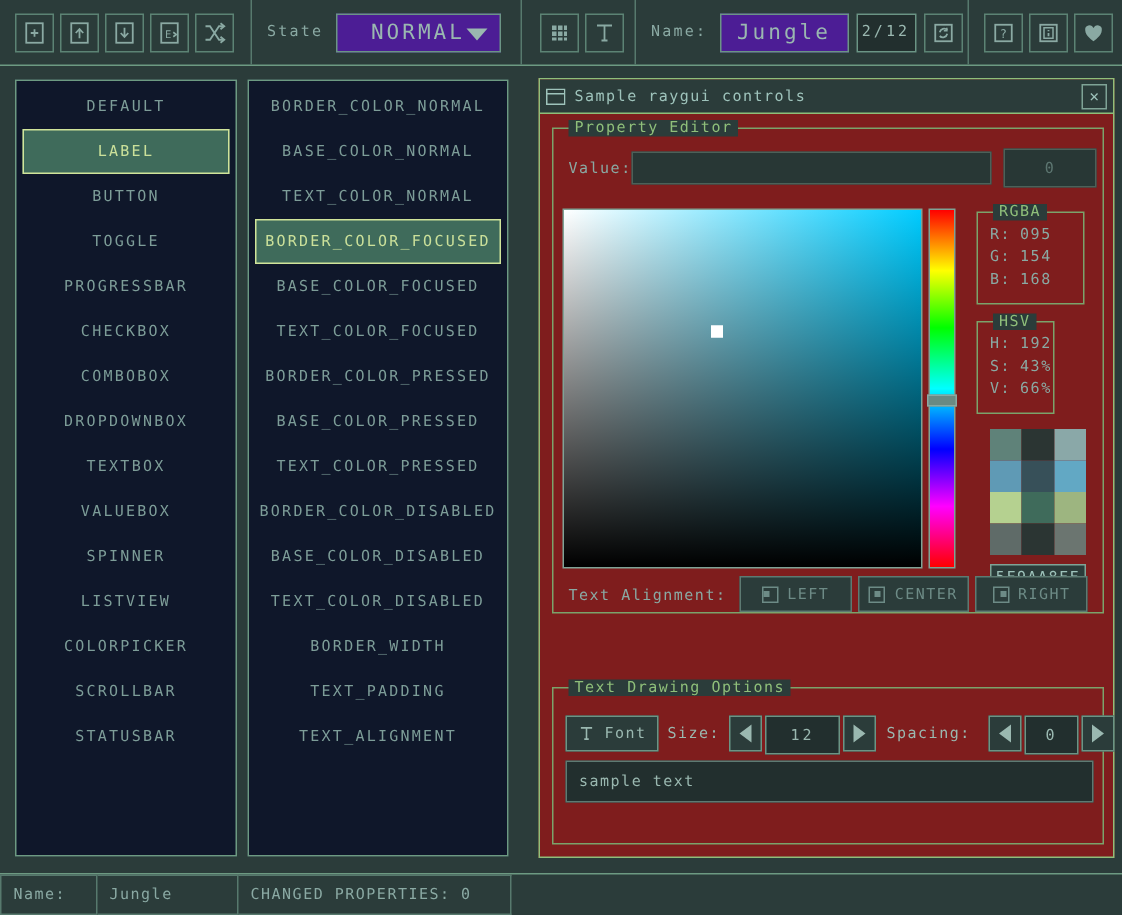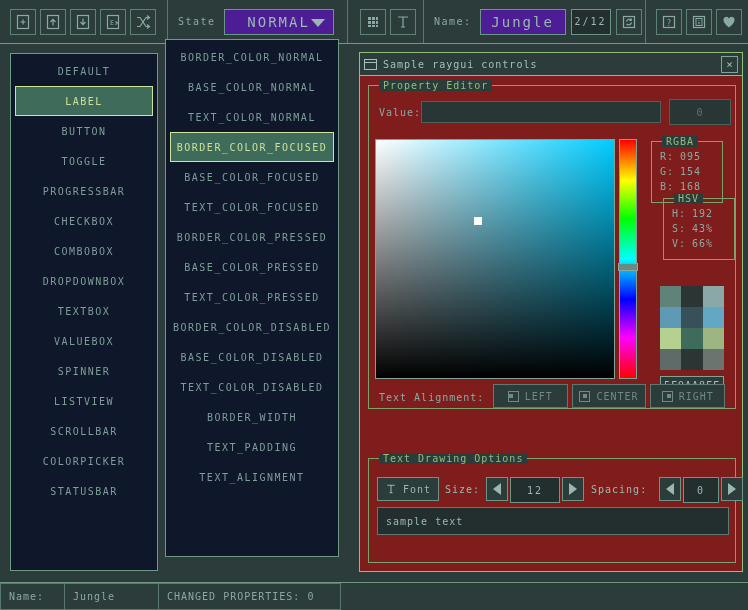--- a/index.html
+++ b/index.html
@@ -314,32 +314,32 @@
       <div class="list-item">
         <span>VALUEBOX</span>
       </div>
       <div class="list-item">
         <span>SPINNER</span>
       </div>
       <div class="list-item">
         <span>LISTVIEW</span>
       </div>
       <div class="list-item">
+        <span>COLORPICKER</span>
+      </div>
+      <div class="list-item">
         <span>SCROLLBAR</span>
       </div>
       <div class="list-item">
-        <span>COLORPICKER</span>
-      </div>
-      <div class="list-item">
         <span>STATUSBAR</span>
       </div>
     </div>
 </div>
 
-<div class="listpanel" style="left:165px; top:39px; width:174px; height:518px;">
+<div class="listpanel" style="left:165px; top:53px; width:174px; height:518px;">
   <div id="properties-list" style="padding-top:2px;">
       <div class="list-item">
         <span>BORDER_COLOR_NORMAL</span>
       </div>
       <div class="list-item">
         <span>BASE_COLOR_NORMAL</span>
       </div>
       <div class="list-item">
         <span>TEXT_COLOR_NORMAL</span>
       </div>
@@ -418,21 +418,21 @@
 
     <div class="groupbox" style="left:282px; top:55px; width:72px; height:62px;">
       <span class="gb-title">RGBA</span>
       <div id="rgba-rows" style="padding:7px 0 0 8px;">
           <div style="font-size: 10px; letter-spacing: 1px; color: rgb(138, 169, 163); line-height: 15px; white-space: nowrap;"><span>R:</span><span style="margin-left: 6px;">095</span></div>
           <div style="font-size: 10px; letter-spacing: 1px; color: rgb(138, 169, 163); line-height: 15px; white-space: nowrap;"><span>G:</span><span style="margin-left: 6px;">154</span></div>
           <div style="font-size: 10px; letter-spacing: 1px; color: rgb(138, 169, 163); line-height: 15px; white-space: nowrap;"><span>B:</span><span style="margin-left: 6px;">168</span></div>
         </div>
     </div>
 
-    <div class="groupbox" style="left:282px; top:112px; width:72px; height:62px;margin-left:12px;">
+    <div class="groupbox" style="left:282px; top:128px; width:52px; height:62px;">
       <span class="gb-title">HSV</span>
       <div id="hsv-rows" style="padding:7px 0 0 8px;">
           <div style="font-size: 10px; letter-spacing: 1px; color: rgb(138, 169, 163); line-height: 15px; white-space: nowrap;"><span>H:</span><span style="margin-left: 6px;">192</span></div>
           <div style="font-size: 10px; letter-spacing: 1px; color: rgb(138, 169, 163); line-height: 15px; white-space: nowrap;"><span>S:</span><span style="margin-left: 6px;">43%</span></div>
           <div style="font-size: 10px; letter-spacing: 1px; color: rgb(138, 169, 163); line-height: 15px; white-space: nowrap;"><span>V:</span><span style="margin-left: 6px;">66%</span></div>
         </div>
     </div>
 
     <div id="palette" style="position:absolute; left:291px; top:200px; width:64px; height:84px;
          display:grid; grid-template-columns:repeat(3,1fr); grid-template-rows:repeat(4,1fr);">

